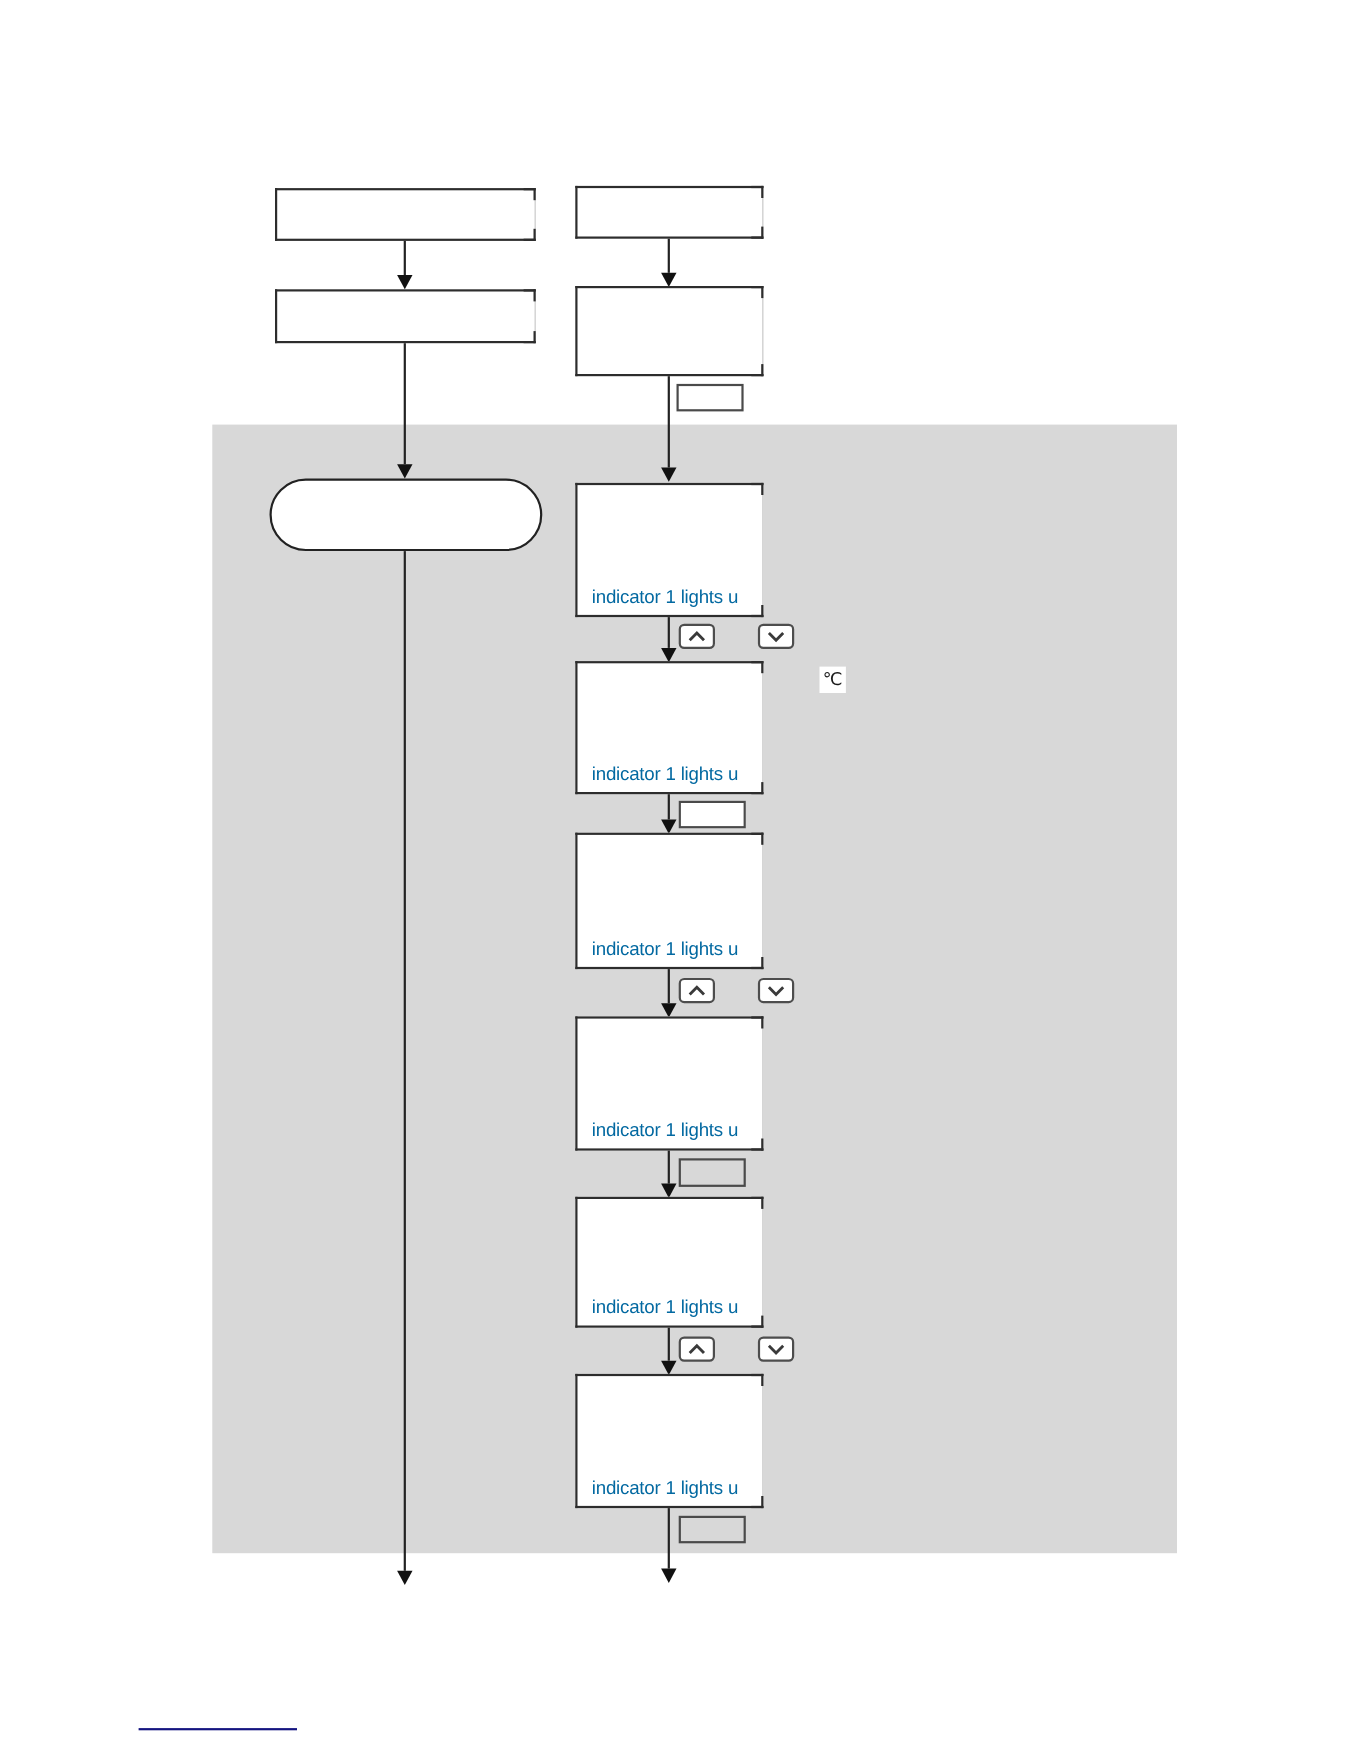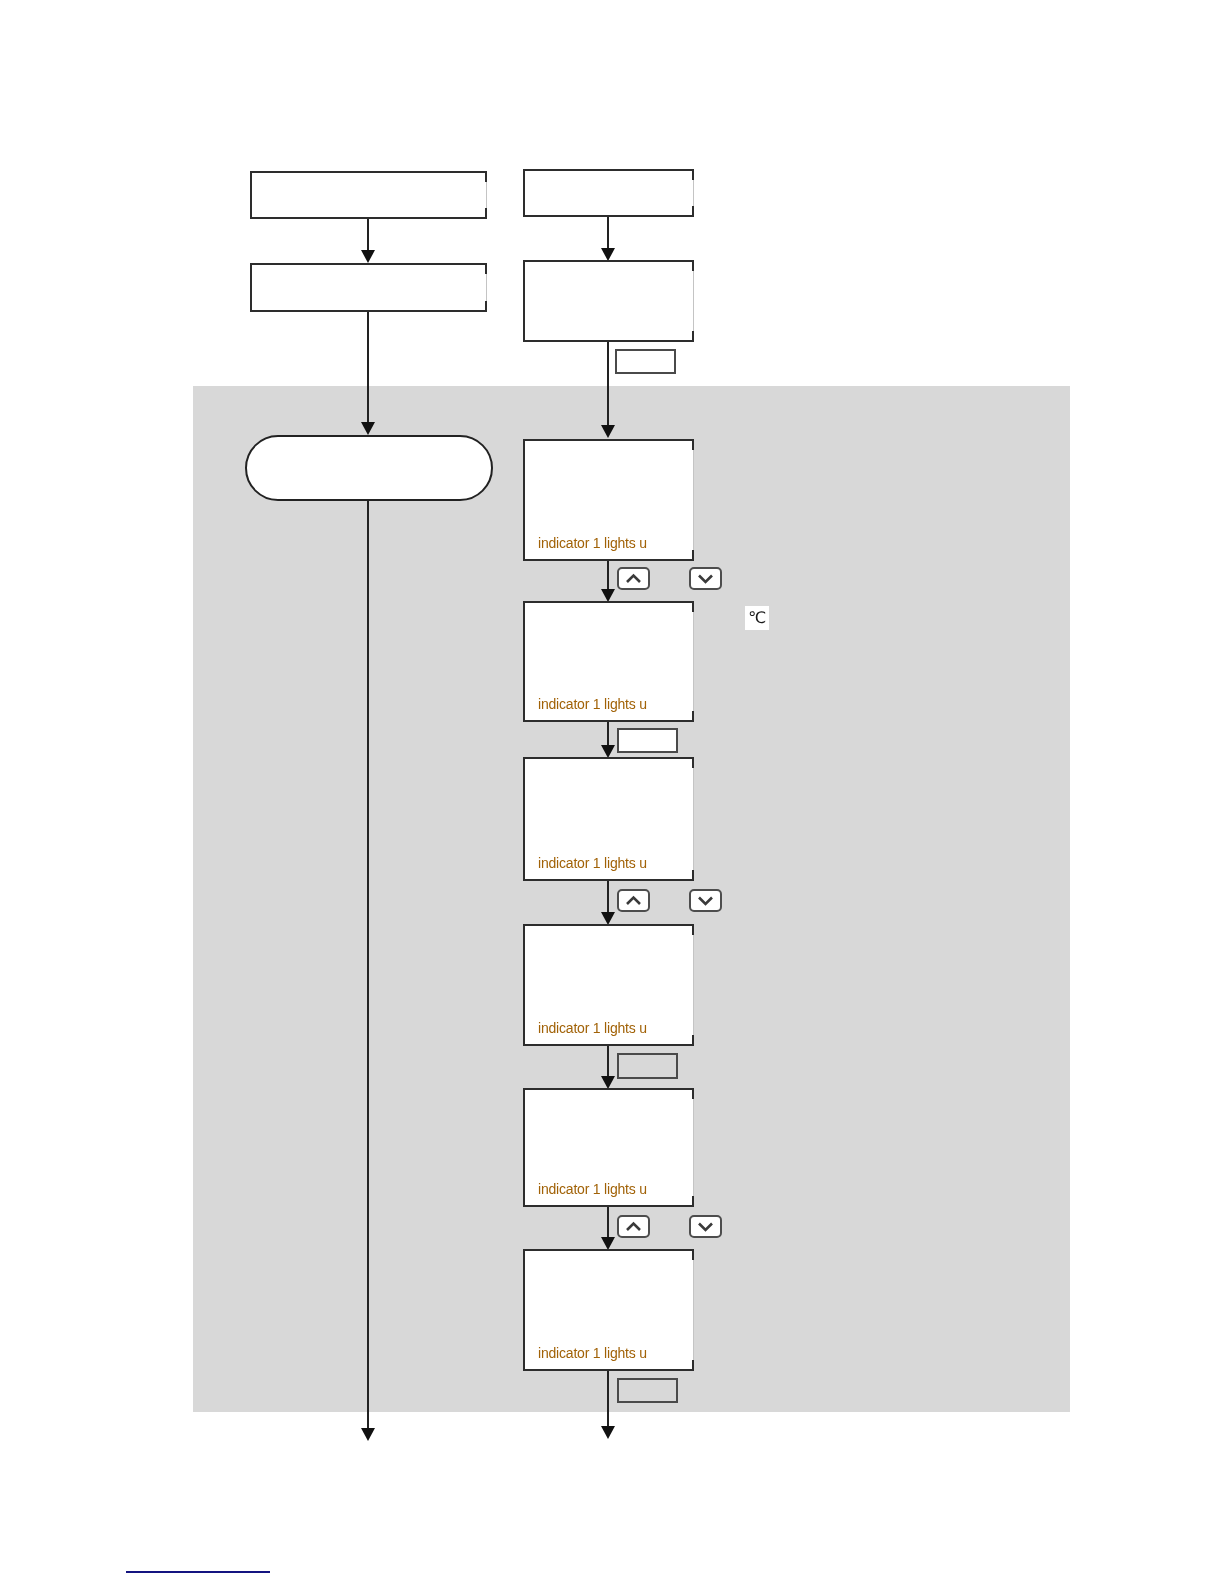--- a/index.html
+++ b/index.html
@@ -18,22 +18,22 @@
   .fbox::after{content:"";position:absolute;bottom:-2px;right:-1px;width:9px;height:9px;
     border-bottom:2px solid #2d2d2d;border-right:2px solid #2d2d2d;}
   .stadium{
     position:absolute;box-sizing:border-box;background:#ffffff;
     border:2px solid #222222;border-radius:34px;
   }
   .vline{position:absolute;width:2px;background:#222222;}
   .ahead{position:absolute;width:0;height:0;
     border-left:7px solid transparent;border-right:7px solid transparent;
     border-top:13px solid #111111;}
-  .boxlabel{position:absolute;left:13px;bottom:6px;font-size:14px;line-height:20px;
-    letter-spacing:-0.2px;white-space:nowrap;color:#a16207;}
+  .boxlabel{position:absolute;left:13px;bottom:6px;font-size:17px;line-height:20px;
+    letter-spacing:-0.2px;white-space:nowrap;color:#0369a1;}
   .chevbtn{
     position:absolute;box-sizing:border-box;width:33px;height:23px;background:#ffffff;
     border:2px solid #4d4d4d;border-radius:5px;display:flex;align-items:center;justify-content:center;
     padding:0;cursor:pointer;
   }
   .setbtn{
     position:absolute;box-sizing:border-box;width:61px;height:25px;
     border:2px solid #4a4a4a;background:#ffffff;padding:0;cursor:pointer;
   }
   .setbtn.ghost{background:transparent;}

